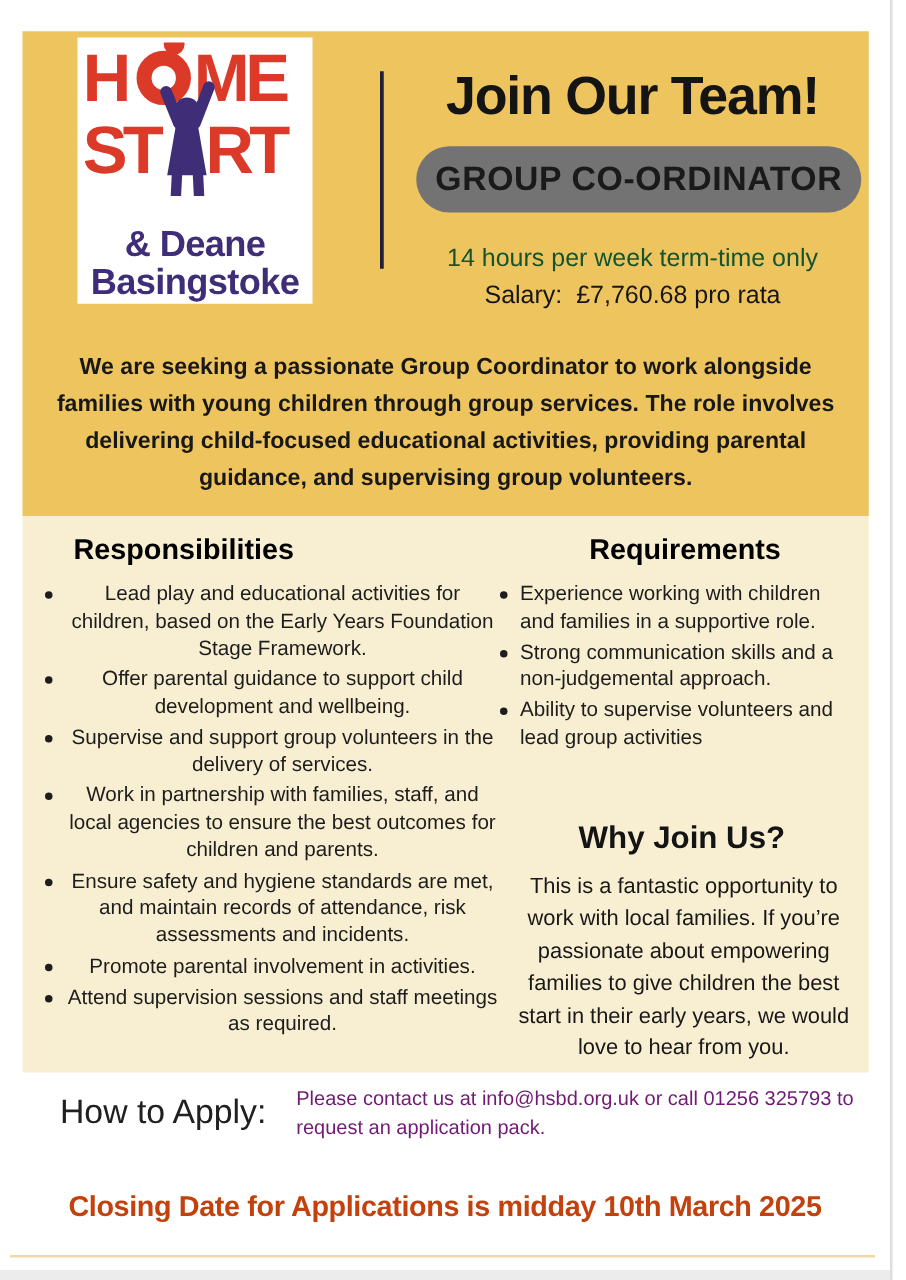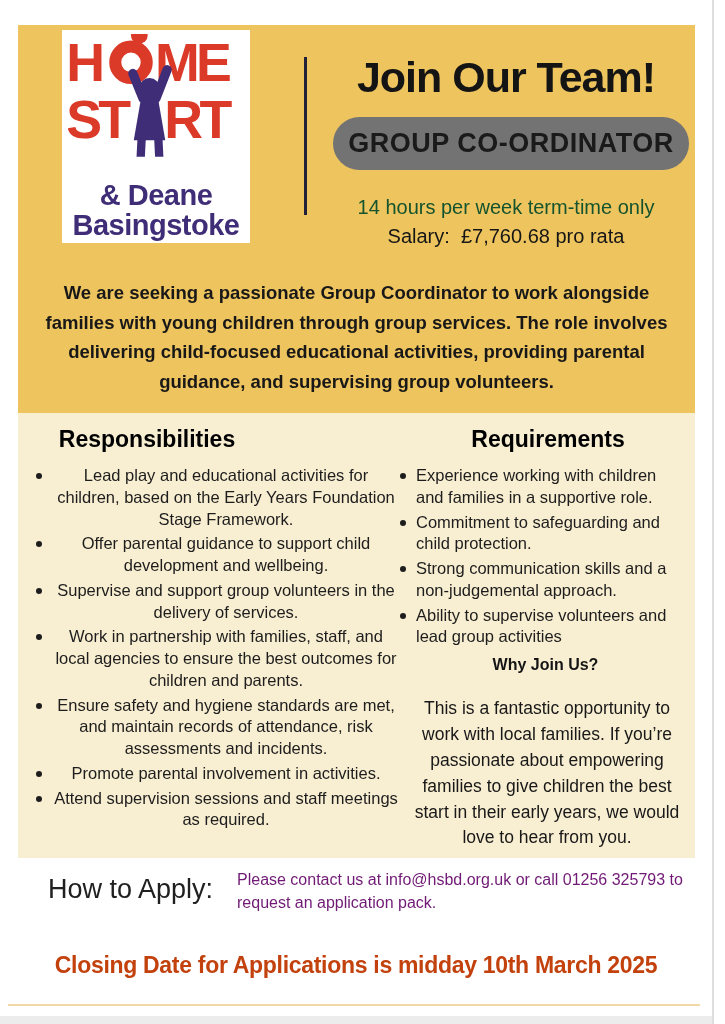--- a/index.html
+++ b/index.html
@@ -48,21 +48,21 @@
   .blist li {
     position:relative; padding-left:20px; font-size:16.5px; line-height:1.32;
     color:#1d1d1d; margin-bottom:3px;
   }
   .blist li::before {
     content:""; position:absolute; left:4px; top:8px; width:6px; height:6px;
     border-radius:50%; background:#1d1d1d;
   }
   .resp-list { position:absolute; left:14px; top:52px; width:368px;text-align:center; }
   .req-list  { position:absolute; left:378px; top:52px; width:282px; }
-  .why-head { position:absolute; left:395px; top:243px; width:265px; font-size:16px; font-weight:600; text-align:center; color:#141414; }
+  .why-head { position:absolute; left:395px; top:243px; width:265px; font-size:25px; font-weight:600; text-align:center; color:#141414; }
   .why-text {
     position:absolute; left:390px; top:283px; width:278px; text-align:center;
     font-size:17.5px; font-weight:normal; line-height:1.48; color:#181818;
   }
   
   .apply-label { position:absolute; left:48px; top:874px; font-size:27px; font-weight:400; color:#202020; }
   .apply-text {
     position:absolute; left:237px; top:869px; width:448px;
     font-size:16px; line-height:1.42; color:#701a75;
   }
@@ -132,21 +132,20 @@
       <li>Supervise and support group volunteers in the delivery of services.</li>
       <li>Work in partnership with families, staff, and local agencies to ensure the best outcomes for children and parents.</li>
       <li>Ensure safety and hygiene standards are met, and maintain records of attendance, risk assessments and incidents.</li>
       <li>Promote parental involvement in activities.</li>
       <li>Attend supervision sessions and staff meetings as required.</li>
     </ul>
 
     <div class="col-head req-head">Requirements</div>
     <ul class="blist req-list">
       <li>Experience working with children and families in a supportive role.</li>
-      <li>Commitment to safeguarding and child protection.</li>
       <li>Strong communication skills and a non-judgemental approach.</li>
       <li>Ability to supervise volunteers and lead group activities</li>
     </ul>
 
     <div class="why-head">Why Join Us?</div>
     <div class="why-text">This is a fantastic opportunity to work with local families. If you’re passionate about empowering families to give children the best start in their early years, we would love to hear from you.</div>
   </div>
 
   <div class="apply-label">How to Apply:</div>
   <div class="apply-text">Please contact us at info@hsbd.org.uk or call 01256 325793 to request an application pack.</div>

